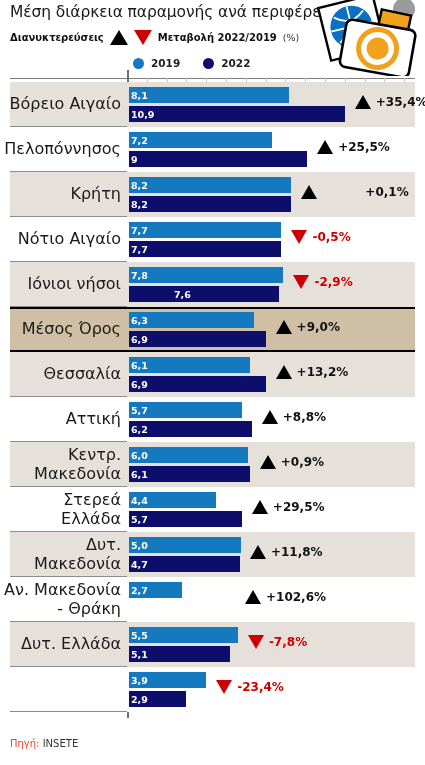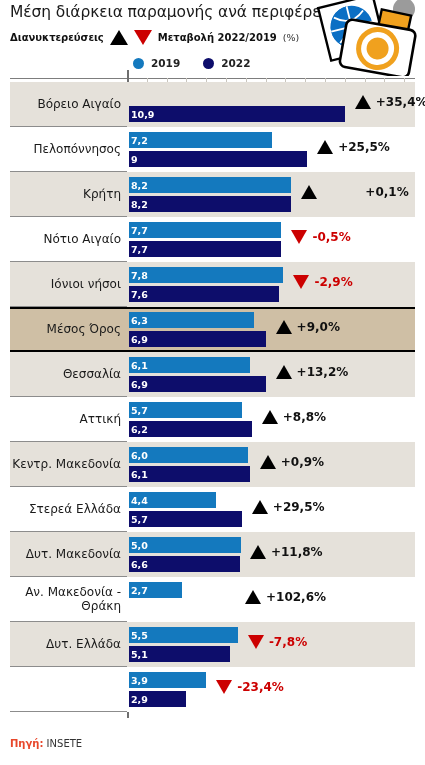--- a/index.html
+++ b/index.html
@@ -131,21 +131,21 @@
     width: 117px; height: 1px;
     background: #8c8c8c;
   }
   .row-label {
     position: absolute;
     left: 0px; top: 0;
     width: 121px; height: 45px;
     display: flex;
     align-items: center;
     justify-content: flex-end;
-    font-size: 12px;
+    font-size: 16px;
     color: #1a1a1a;
     text-align: right;
     line-height: 1.15;
   }
   .bars {
     position: absolute;
     left: 129px; top: 3px;
     right: 0; bottom: 0;
   }
   .bar {
@@ -187,21 +187,21 @@
   .delta-txt.up   { color: #111111; }
   .delta-txt.down { color: #cc0000; }
 
   
   #source {
     position: absolute;
     left: 10px; top: 738px;
     font-size: 10px;
     white-space: nowrap;
   }
-  #source .sl { color: #e8472b; font-weight: bold; }
+  #source .sl { color: #e8472b; font-weight: normal; }
   #source .sv { color: #333333; }
 </style>
 </head>
 <body>
 
 <div id="page">
 
   <div id="title">Μέση διάρκεια παραμονής ανά περιφέρεια</div>
 
   <div id="subtitle-row">
@@ -261,20 +261,23 @@
         <div class="gridline" style="left: 257.4px;"></div>
         <div class="gridline" style="left: 277.2px;"></div>
       </div>
     <div class="axis-left"></div>
     <div id="rows-host">
         <div class="row" style="top: 4px;">
           <div class="row-band stripe"></div>
           <div class="row-sep"></div>
           <div class="row-label">Βόρειο Αιγαίο</div>
           <div class="bars">
+            <div class="bar b2019" style="width: 160.38px;">
+              <span class="bar-val">8,1</span>
+            </div>
             <div class="bar b2022" style="width: 215.82px;">
               <span class="bar-val">10,9</span>
             </div>
             <div class="delta" style="left: 225.82px;">
               <span class="tu"></span>
               <span class="delta-txt up">+35,4%</span>
             </div>
           </div>
         </div>
         <div class="row" style="top: 49px;">
@@ -329,21 +332,21 @@
           </div>
         </div>
         <div class="row" style="top: 184px;">
           <div class="row-band stripe"></div>
           <div class="row-sep"></div>
           <div class="row-label">Ιόνιοι νήσοι</div>
           <div class="bars">
             <div class="bar b2019" style="width: 154.44px;">
               <span class="bar-val">7,8</span>
             </div>
-            <div class="bar b2022" style="width: 150.48px;">
+            <div class="bar b2022" style="width: 150.48px; padding-left: 43px;">
               <span class="bar-val">7,6</span>
             </div>
             <div class="delta" style="left: 164.44px;">
               <span class="td"></span>
               <span class="delta-txt down">-2,9%</span>
             </div>
           </div>
         </div>
         <div class="row" style="top: 229px;">
           <div class="row-band avg"></div>
@@ -431,21 +434,21 @@
         </div>
         <div class="row" style="top: 454px;">
           <div class="row-band stripe"></div>
           <div class="row-sep"></div>
           <div class="row-label">Δυτ. Μακεδονία</div>
           <div class="bars">
             <div class="bar b2019" style="width: 112px;">
               <span class="bar-val">5,0</span>
             </div>
             <div class="bar b2022" style="width: 110.88px;">
-              <span class="bar-val">6,6</span>
+              <span class="bar-val">4,7</span>
             </div>
             <div class="delta" style="left: 120.88px;">
               <span class="tu"></span>
               <span class="delta-txt up">+11,8%</span>
             </div>
           </div>
         </div>
         <div class="row" style="top: 499px;">
           <div class="row-band plain"></div>
           <div class="row-sep"></div>

